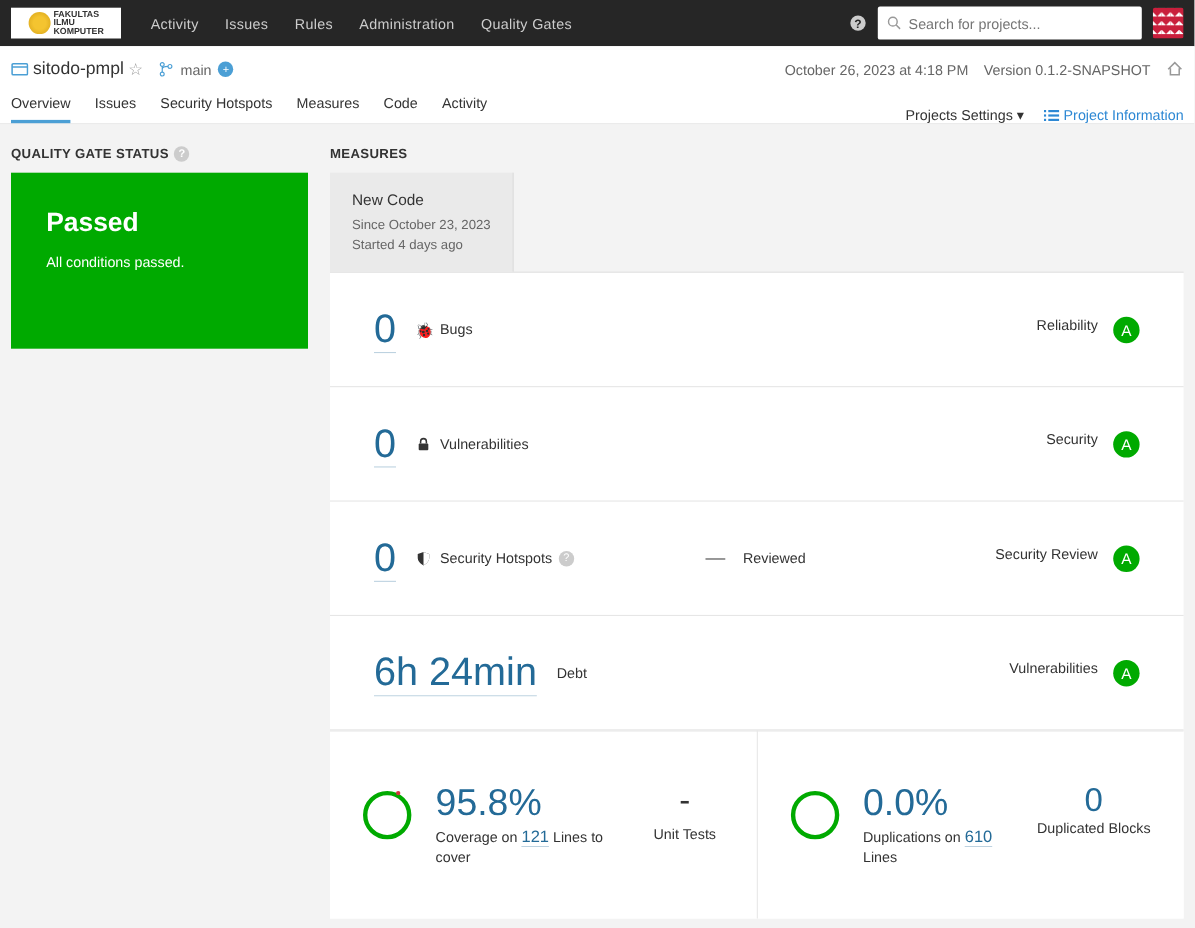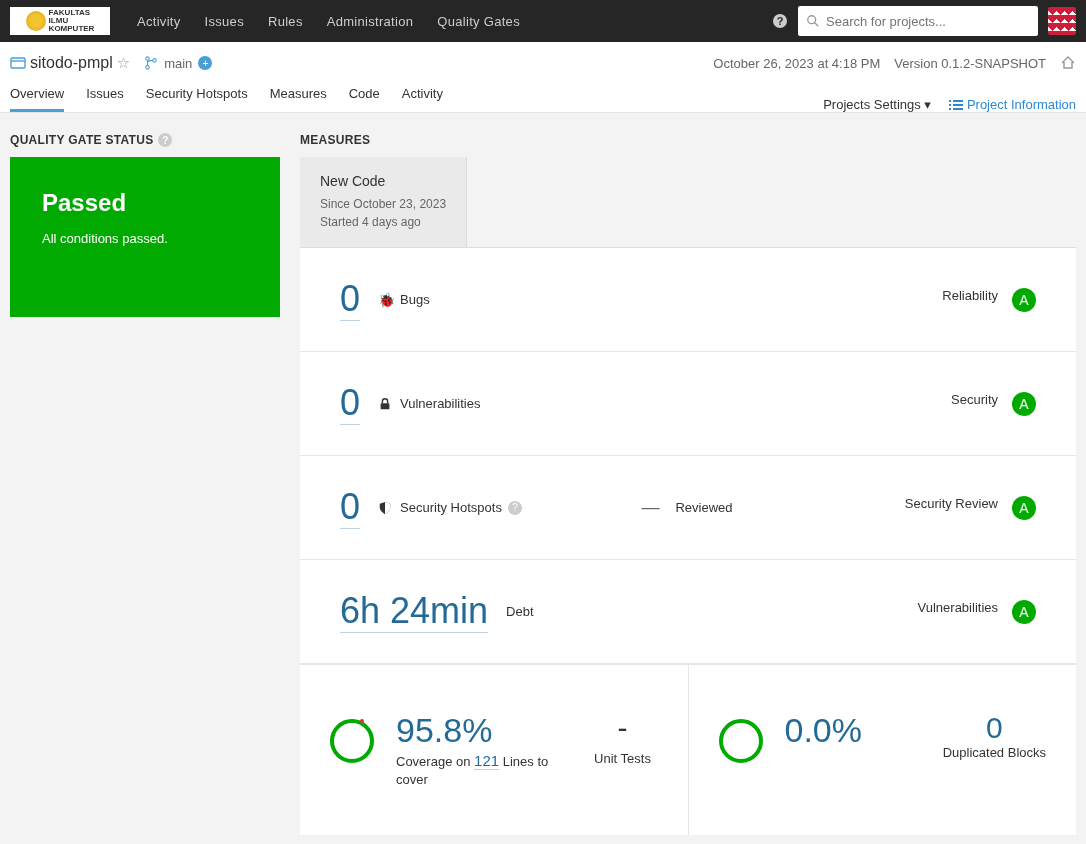--- a/index.html
+++ b/index.html
@@ -279,20 +279,23 @@
           </div>
           <div class="bottom-side">
             <div class="bottom-side-num">-</div>
             <div class="bottom-side-label">Unit Tests</div>
           </div>
         </div>
         <div class="bottom-card">
           <div class="donut dup"></div>
           <div class="bottom-main">
             <a class="bottom-big">0.0%</a>
+            <div class="bottom-sub">
+              <span>Duplications on </span><a class="link">610</a><span> Lines</span>
+            </div>
           </div>
           <div class="bottom-side">
             <a class="bottom-side-num link">0</a>
             <div class="bottom-side-label">Duplicated Blocks</div>
           </div>
         </div>
       </div>
 
     </div>
   </div>

